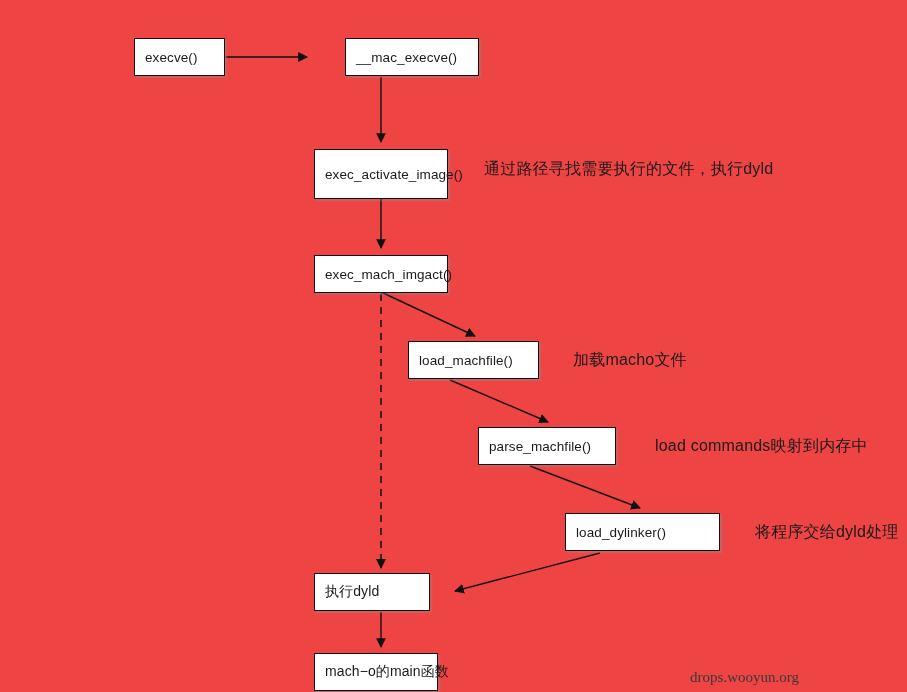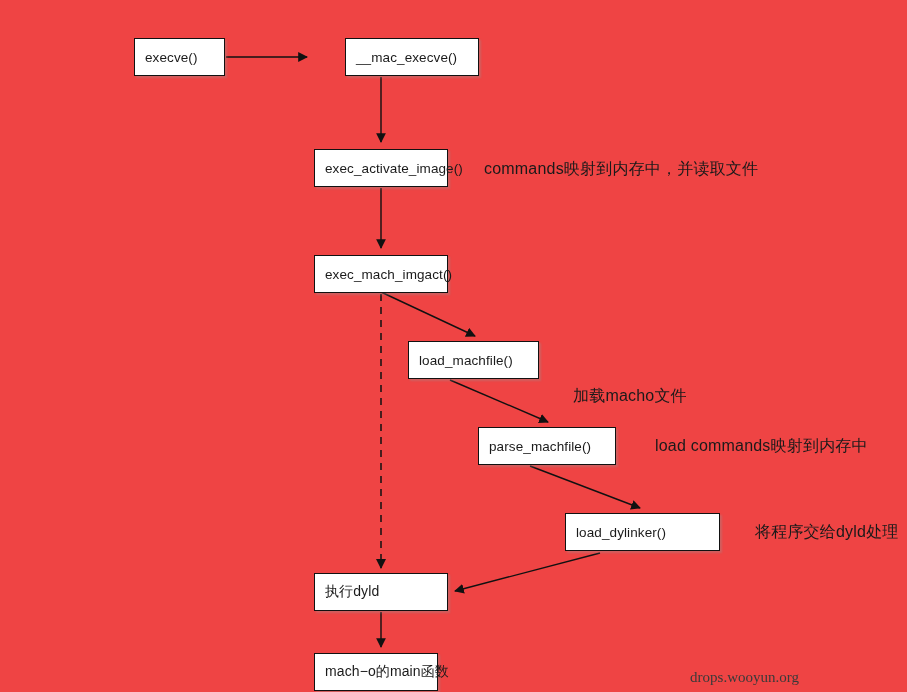--- a/index.html
+++ b/index.html
@@ -83,44 +83,44 @@
       </g>
   </svg>
 
   <div id="node-layer">
       <div class="node" style="left: 134px; top: 38px; width: 91px; height: 38px;">
         <span class="node-label">execve()</span>
       </div>
       <div class="node" style="left: 314px; top: 38px; width: 134px; height: 38px; margin-left: 31px;">
         <span class="node-label">__mac_execve()</span>
       </div>
-      <div class="node" style="left: 314px; top: 149px; width: 134px; height: 38px;">
+      <div class="node" style="left: 314px; top: 149px; width: 134px; height: 50px;">
         <span class="node-label">exec_activate_image()</span>
       </div>
       <div class="node" style="left: 314px; top: 255px; width: 134px; height: 38px;">
         <span class="node-label">exec_mach_imgact()</span>
       </div>
       <div class="node" style="left: 408px; top: 341px; width: 131px; height: 38px;">
         <span class="node-label">load_machfile()</span>
       </div>
       <div class="node" style="left: 478px; top: 427px; width: 138px; height: 38px;">
         <span class="node-label">parse_machfile()</span>
       </div>
       <div class="node" style="left: 565px; top: 513px; width: 155px; height: 38px;">
         <span class="node-label">load_dylinker()</span>
       </div>
-      <div class="node cjk" style="left: 314px; top: 573px; width: 134px; height: 38px;">
+      <div class="node cjk" style="left: 314px; top: 573px; width: 116px; height: 38px;">
         <span class="node-label">执行dyld</span>
       </div>
       <div class="node cjk" style="left: 314px; top: 653px; width: 124px; height: 38px;">
         <span class="node-label">mach−o的main函数</span>
       </div>
     </div>
   <div id="annotation-layer">
-      <div class="annotation" style="left: 484px; top: 159px;">commands映射到内存中，并读取文件</div>
-      <div class="annotation" style="left: 573px; top: 350px; margin-top: 36px;">加载macho文件</div>
+      <div class="annotation" style="left: 484px; top: 159px;">通过路径寻找需要执行的文件，执行dyld</div>
+      <div class="annotation" style="left: 573px; top: 350px;">加载macho文件</div>
       <div class="annotation" style="left: 655px; top: 436px;">load commands映射到内存中</div>
       <div class="annotation" style="left: 755px; top: 522px;">将程序交给dyld处理</div>
     </div>
 
   <div class="watermark" style="left: 799px; top: 669px; transform: translateX(-100%);">drops.wooyun.org</div>
 
 </div>
 
 </body></html>

